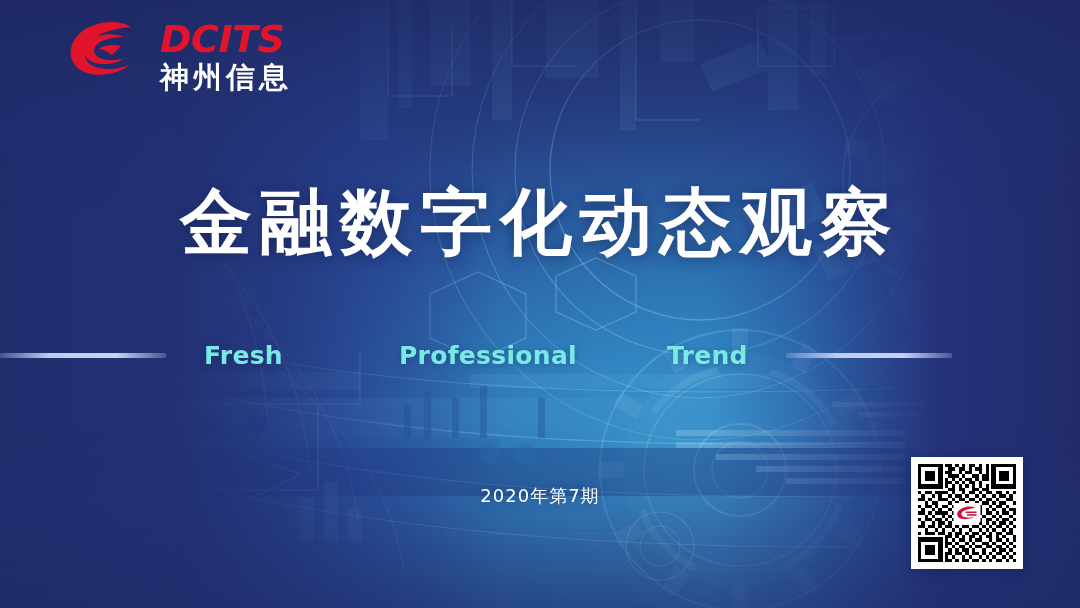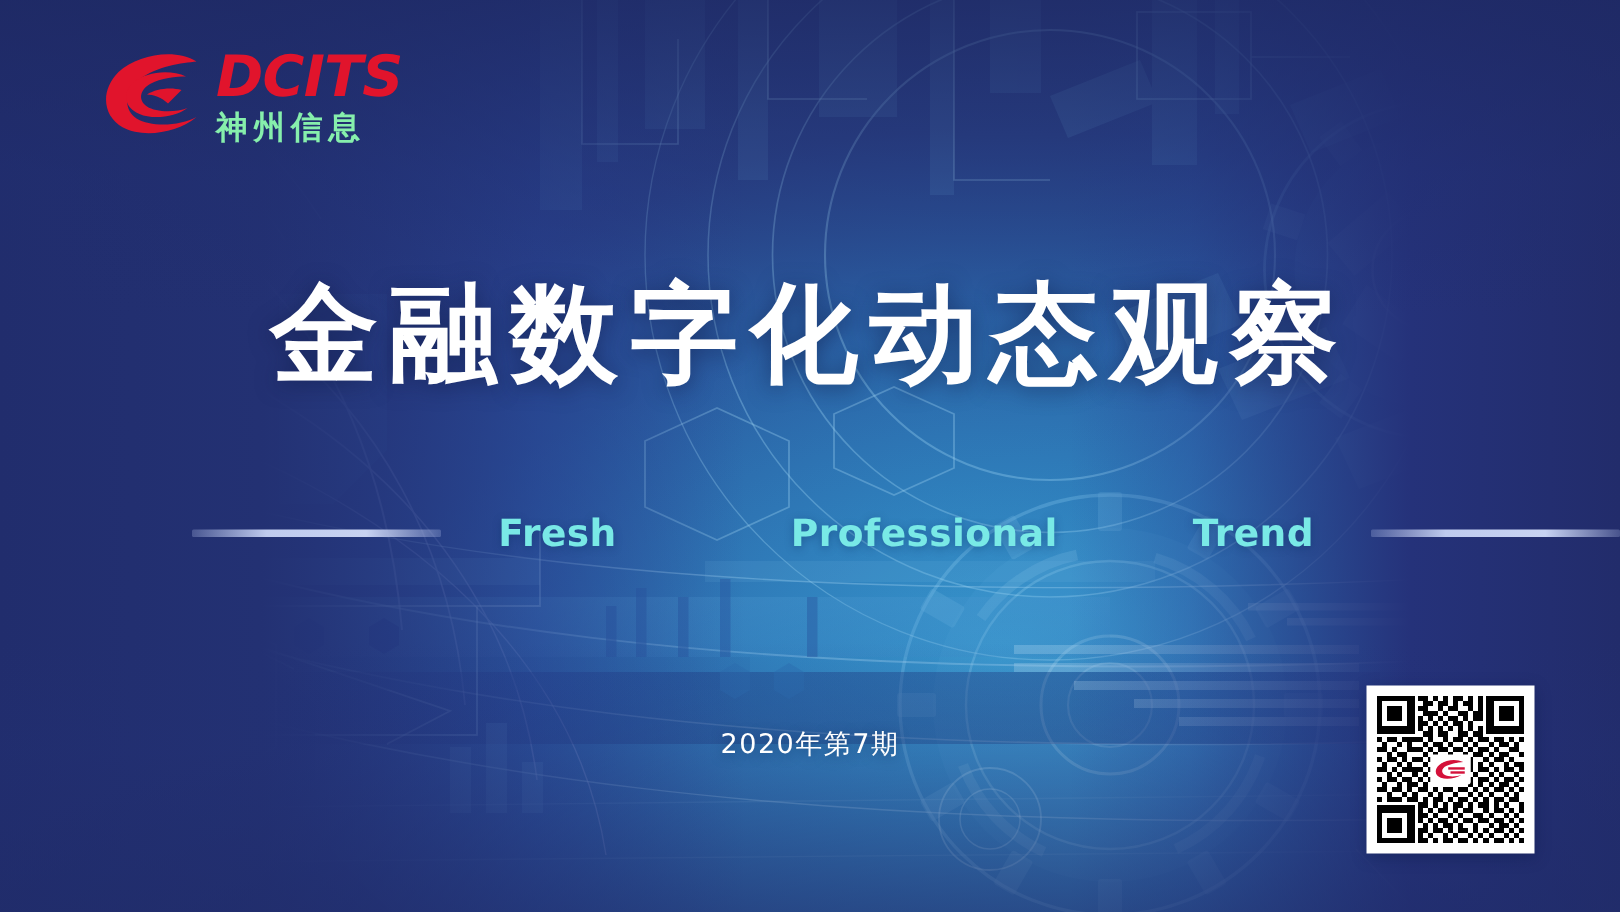--- a/index.html
+++ b/index.html
@@ -50,24 +50,24 @@
     position: absolute;
     inset: 0;
     width: 1080px;
     height: 608px;
   }
 
   
   .logo-wrap {
     position: absolute;
     left: 68px;
-    top: 32px;
+    top: 20px;
     display: flex;
-    align-items: flex-end;
-    gap: 2px;
+    align-items: flex-start;
+    gap: 18px;
   }
   .logo-mark {
     width: 74px;
     height: 62px;
     flex: none;
   }
   .logo-text-block {
     display: flex;
     flex-direction: column;
     line-height: 1;
@@ -75,24 +75,24 @@
   .logo-word {
     font-size: 38px;
     font-weight: bold;
     font-style: italic;
     letter-spacing: -0.5px;
     color: #e1142c;
     font-family: "DejaVu Sans", "Liberation Sans", sans-serif;
   }
   .logo-cn {
     margin-top: 5px;
-    font-size: 21px;
+    font-size: 29px;
     font-weight: bold;
     letter-spacing: 4px;
-    color: #86efac;
+    color: #ffffff;
     font-family: "DejaVu Sans", "Liberation Sans", sans-serif;
   }
 
   
   .main-title {
     position: absolute;
     left: 0;
     right: 0;
     top: 182px;
     text-align: center;
@@ -108,21 +108,21 @@
 
   
   .tagline-row {
     position: absolute;
     left: 0;
     right: 0;
     top: 338px;
     height: 34px;
     display: flex;
     align-items: center;
-    justify-content: flex-end;
+    justify-content: flex-start;
   }
   .rule {
     width: 166px;
     height: 5px;
     background: linear-gradient(90deg, rgba(186,199,240,0.25), #bfcbee 30%, #c8d3f2 70%, rgba(186,199,240,0.25));
     border-radius: 1px;
     flex: none;
   }
   .rule.left { margin-right: 38px; }
   .rule.right { margin-left: 38px; }

